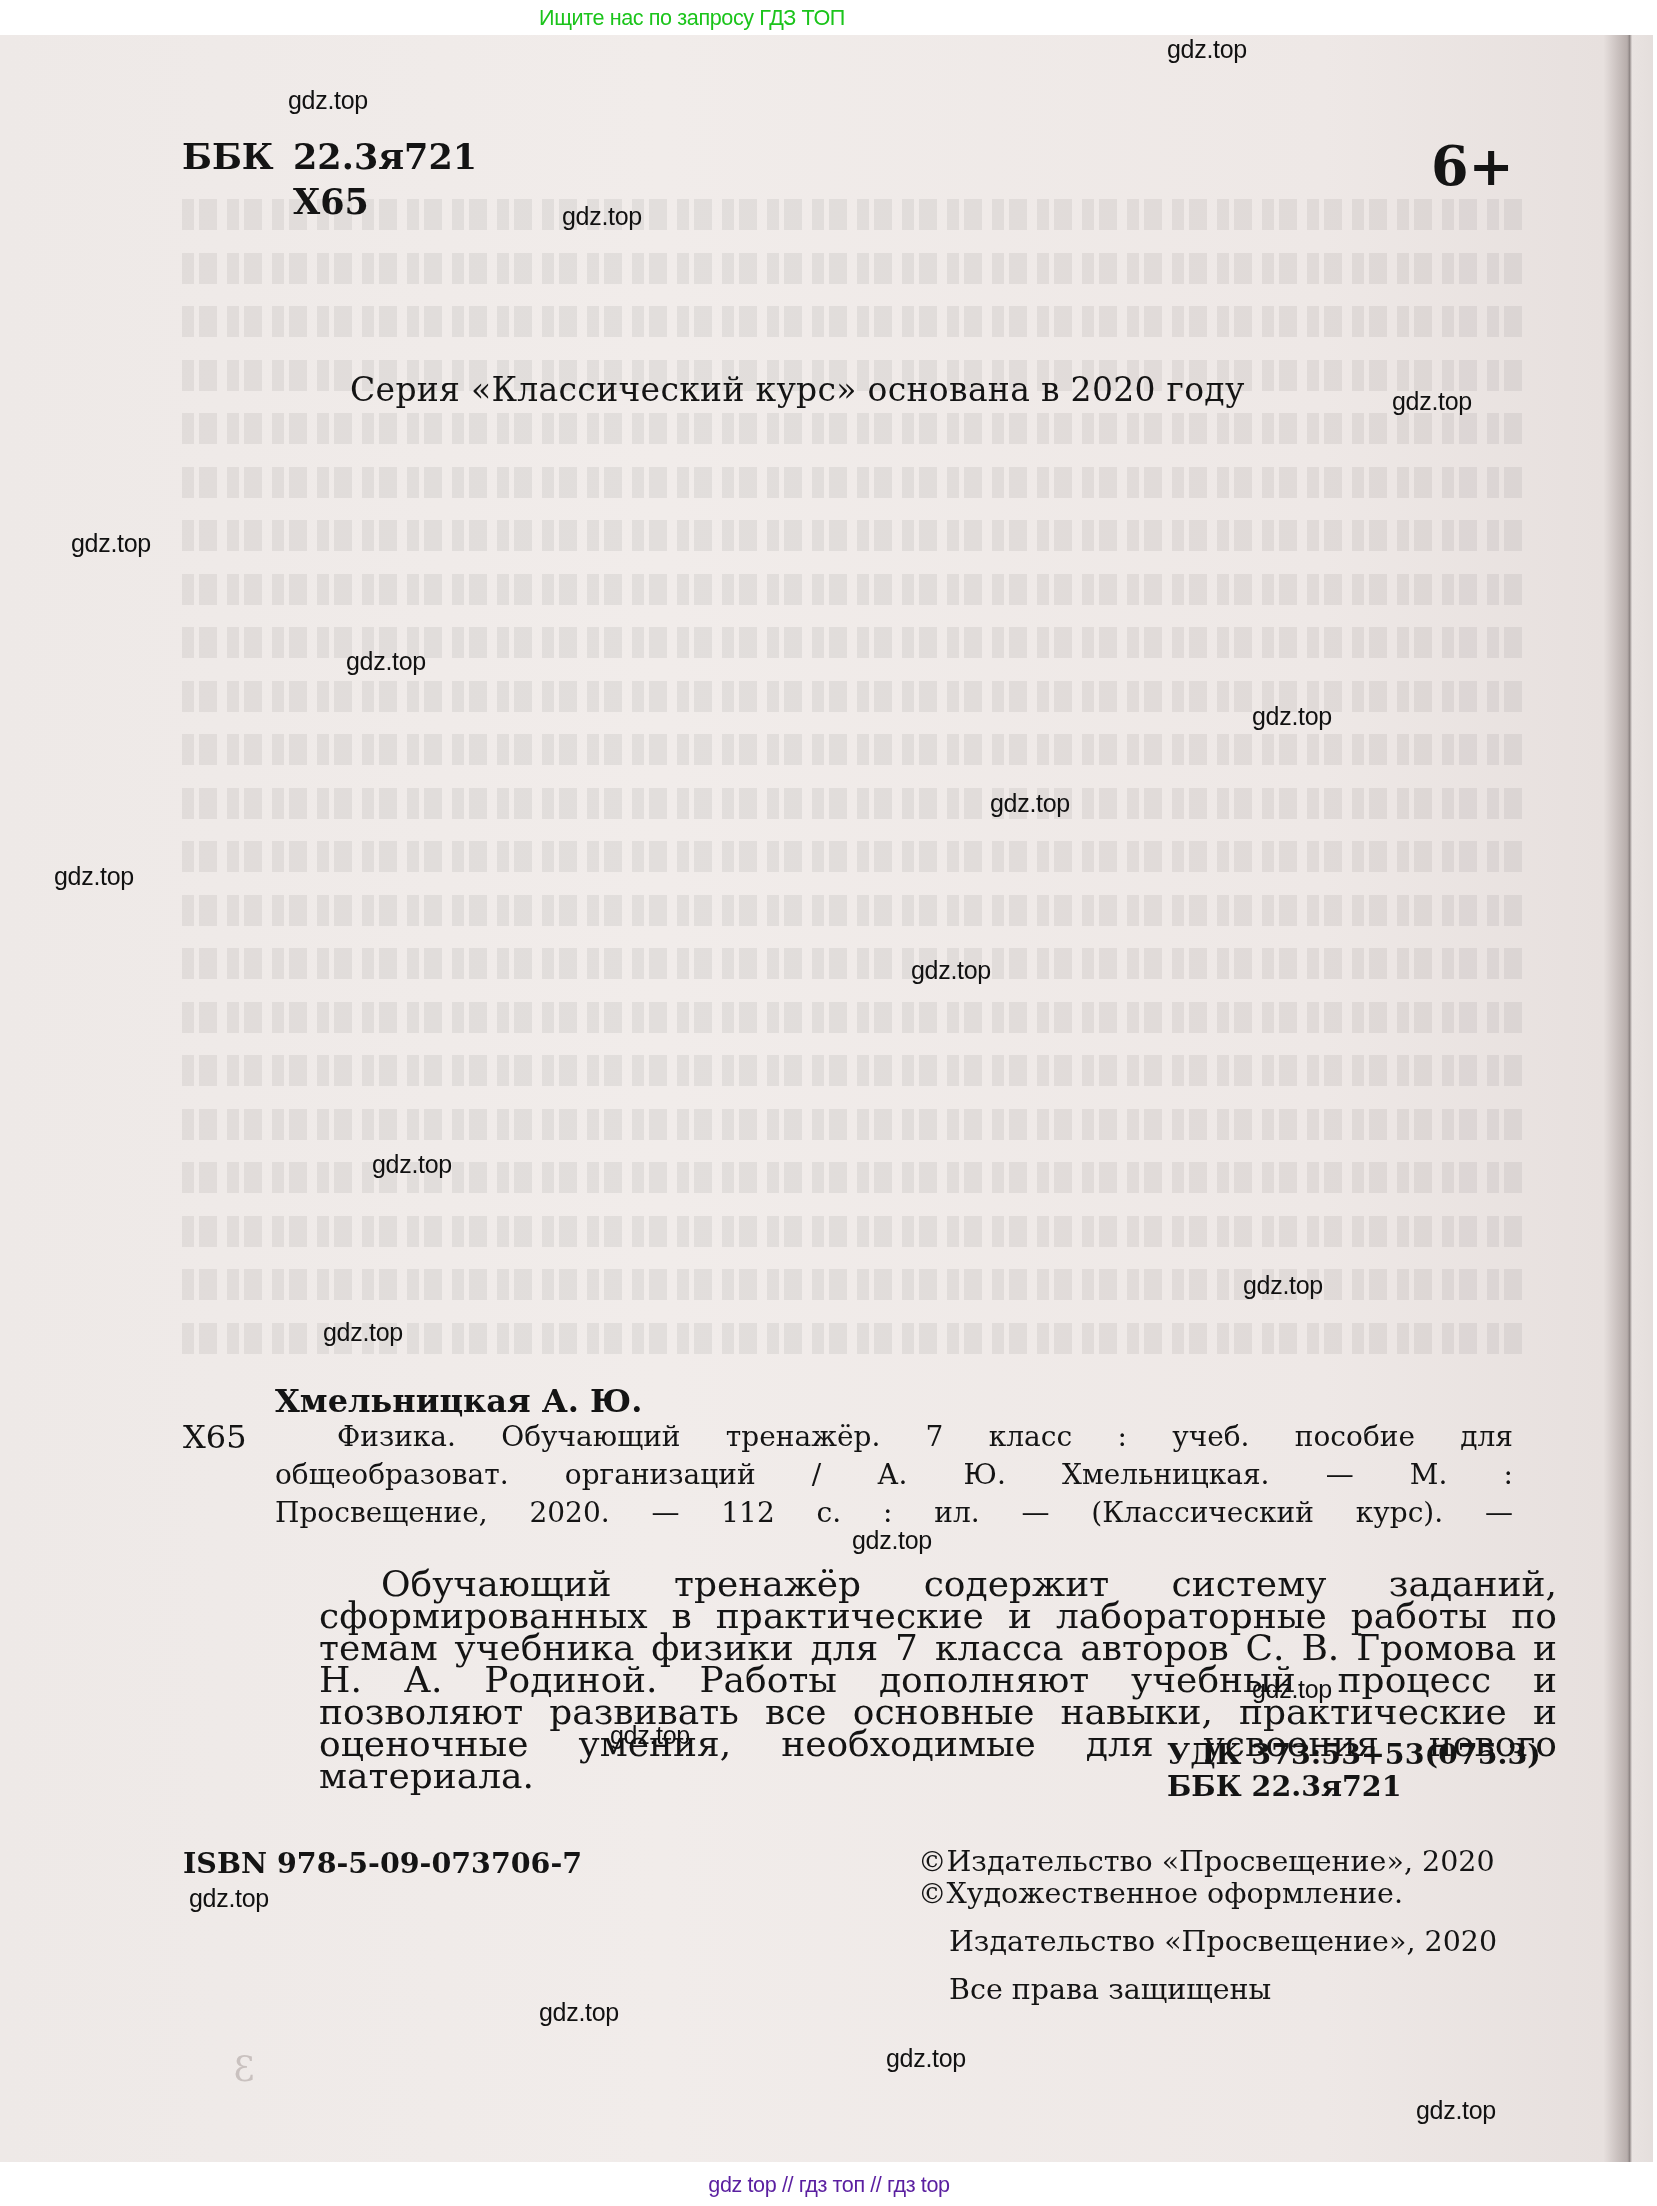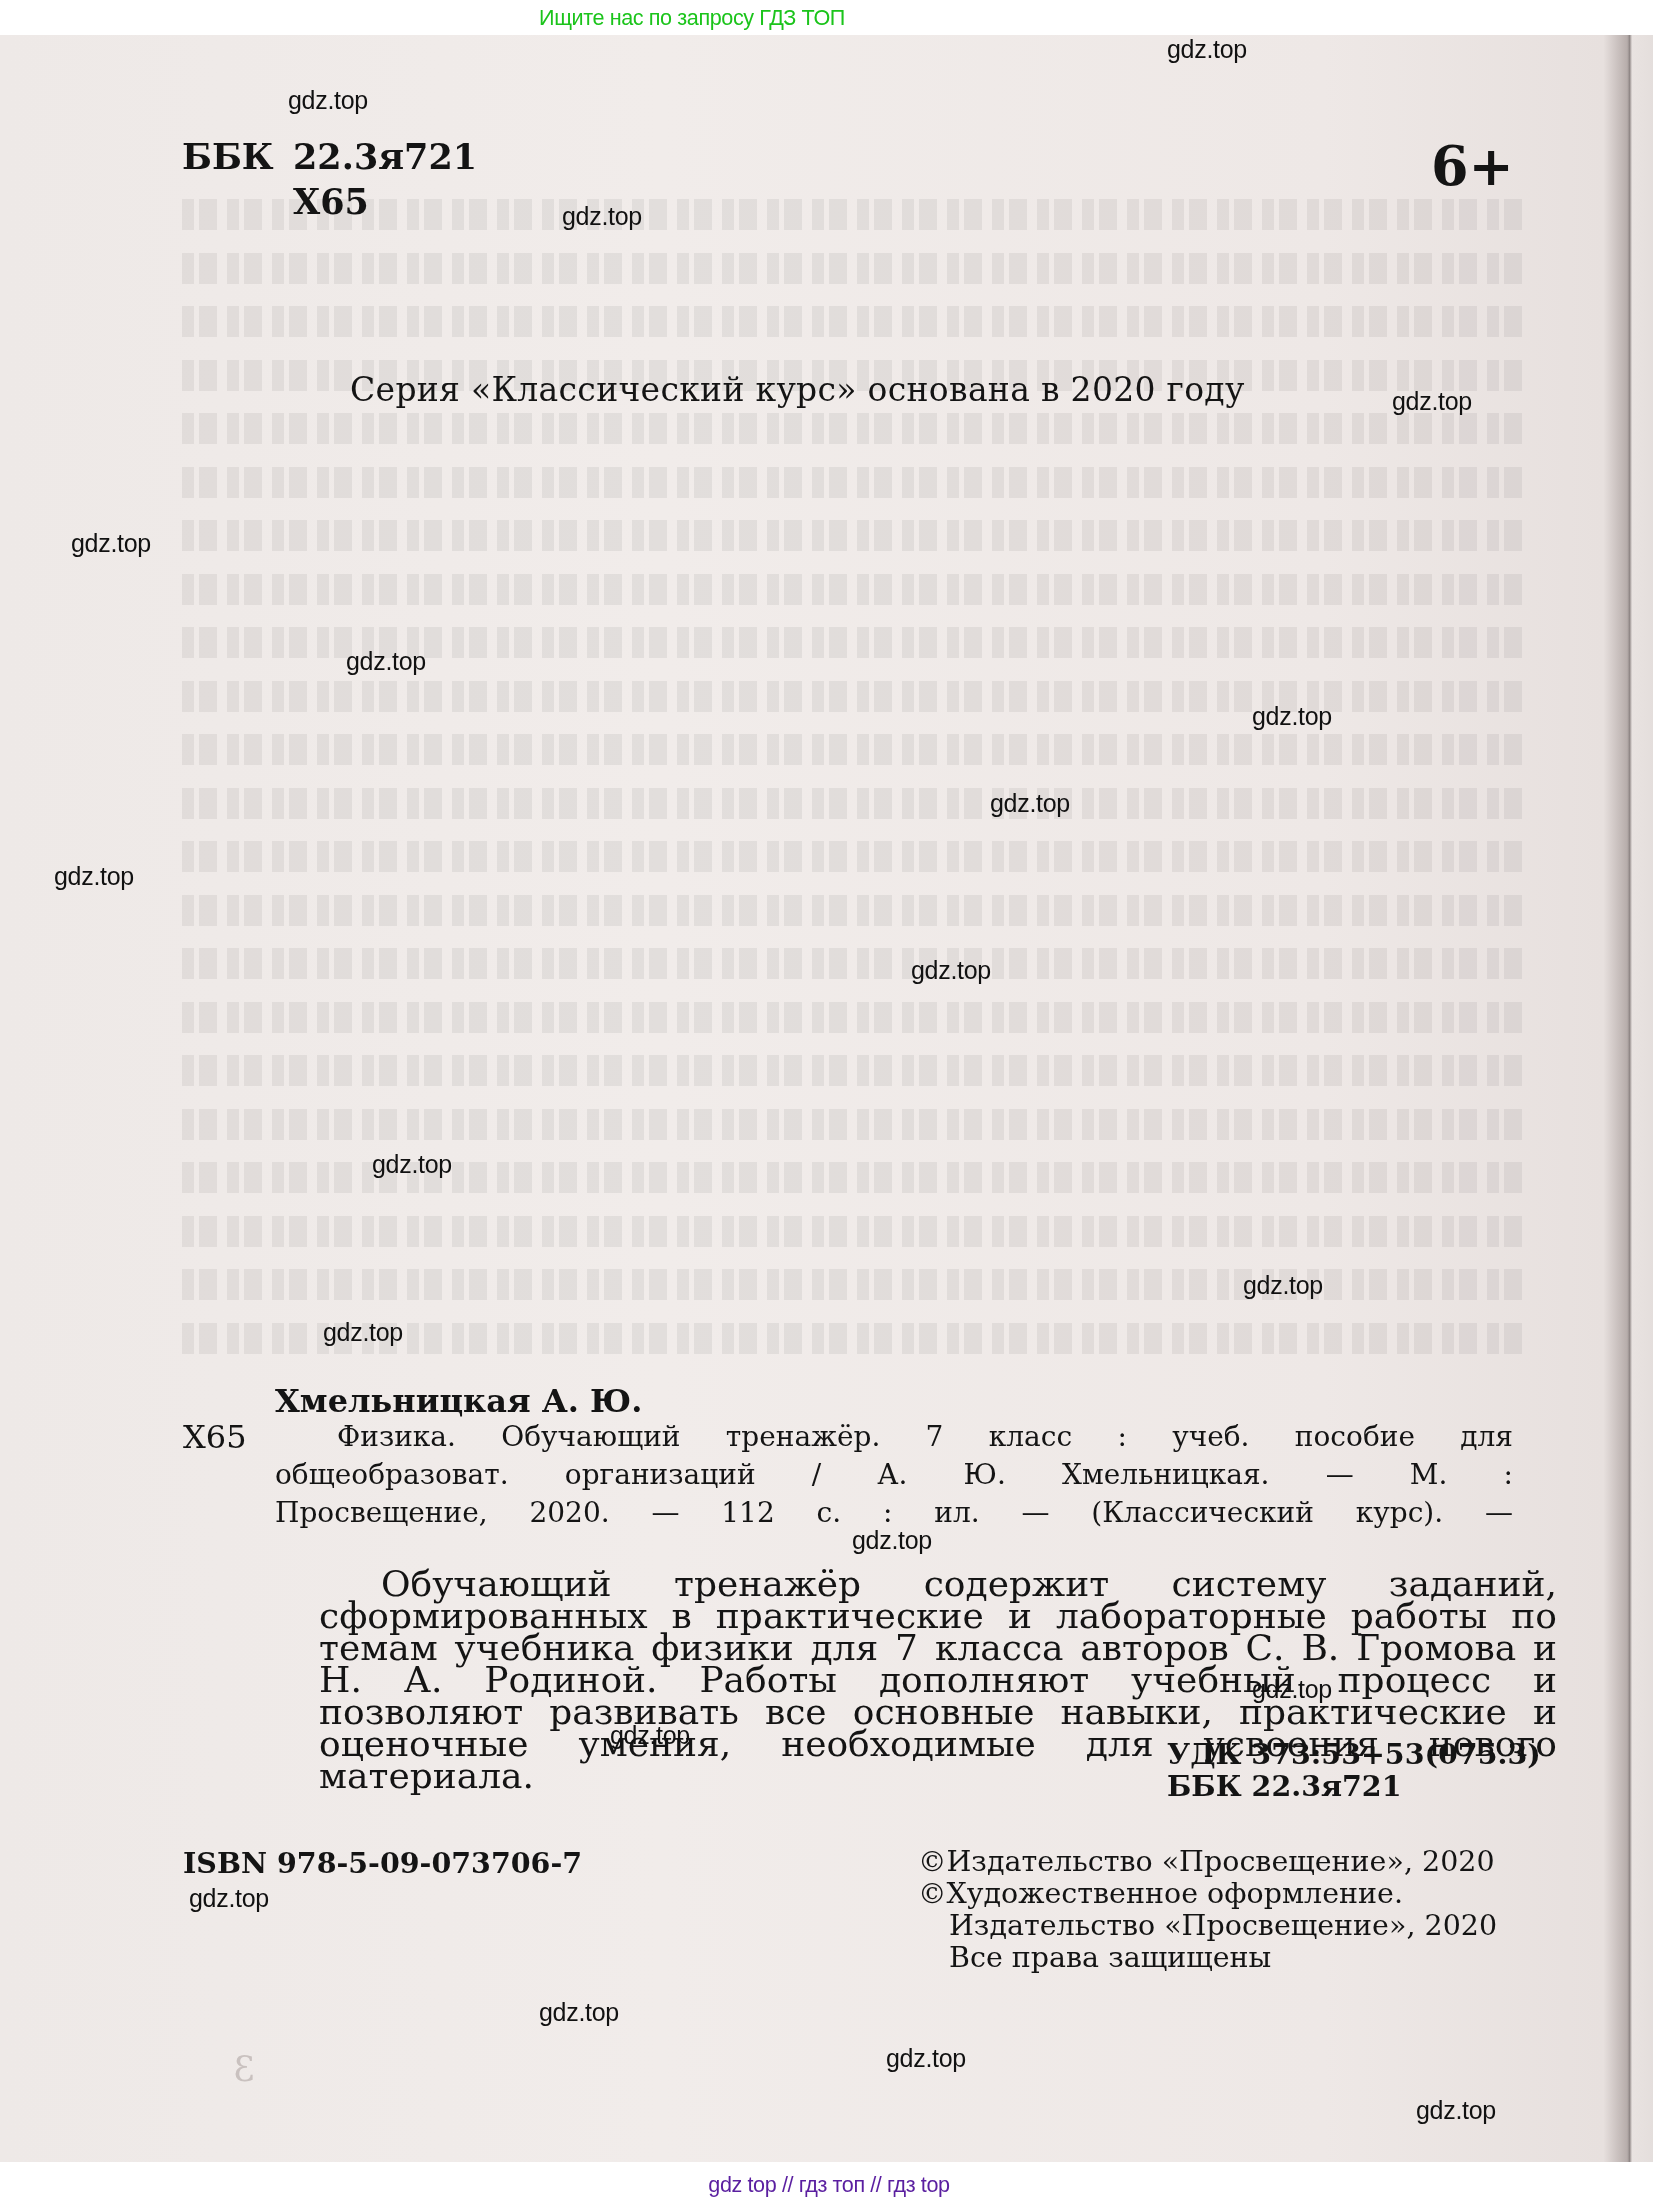--- a/index.html
+++ b/index.html
@@ -33,21 +33,21 @@
   .series { left:350px; top:370px; font-size:33px; letter-spacing:0.3px; }
   .author { left:275px; top:1382px; font-size:32px; font-weight:bold; }
   .kod { left:183px; top:1418px; font-size:32px; }
   .bib { left:275px; top:1418px; width:1238px; font-size:28px; line-height:38px; text-align:justify; text-align-last:justify; }
   .bib .last { text-align-last:left; }
   .abstract { left:275px; top:1568px; width:1238px; font-size:36px; line-height:32px; text-align:justify;margin-left:44px; }
   .abstract p { margin:0; text-indent:62px; }
   .codes2 { left:1167px; top:1738px; font-size:28.5px; font-weight:bold; line-height:32px; }
   .isbn2 { left:183px; top:1846px; font-size:28.5px; font-weight:bold; }
   .copyright { left:918px; top:1846px; font-size:28.5px; line-height:32px; }
-  .copyright .indent { padding-left:31px; }
+  .copyright .indent { padding-left:31px;margin-top:16px; }
   .ghost-num { left:233px; top:2049px; font-size:35px; color:#c9c1bf; transform:scaleX(-1); }
   .wm { position:absolute; font-family:"Liberation Sans", sans-serif; font-size:25px; color:#111; letter-spacing:-0.3px; }
   .show-through { position:absolute; left:182px; top:164px; width:1349px; height:1185px; opacity:0.07; }
   .show-through div { height:31px; margin-bottom:22.5px; background:repeating-linear-gradient(90deg,#333 0 12px,transparent 12px 17.3px,#333 17.3px 35px,transparent 35px 45px); }
 </style>
 </head>
 <body>
 
 <div class="top-banner">Ищите нас по запросу ГДЗ ТОП</div>
 

